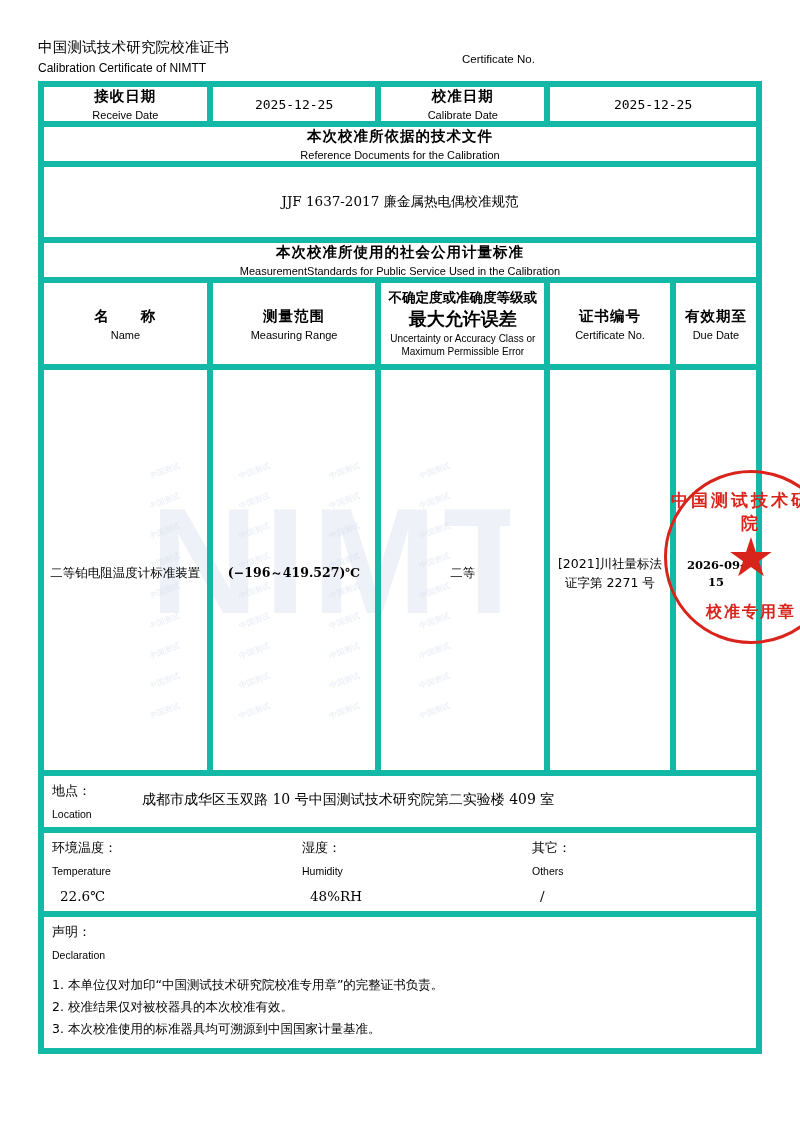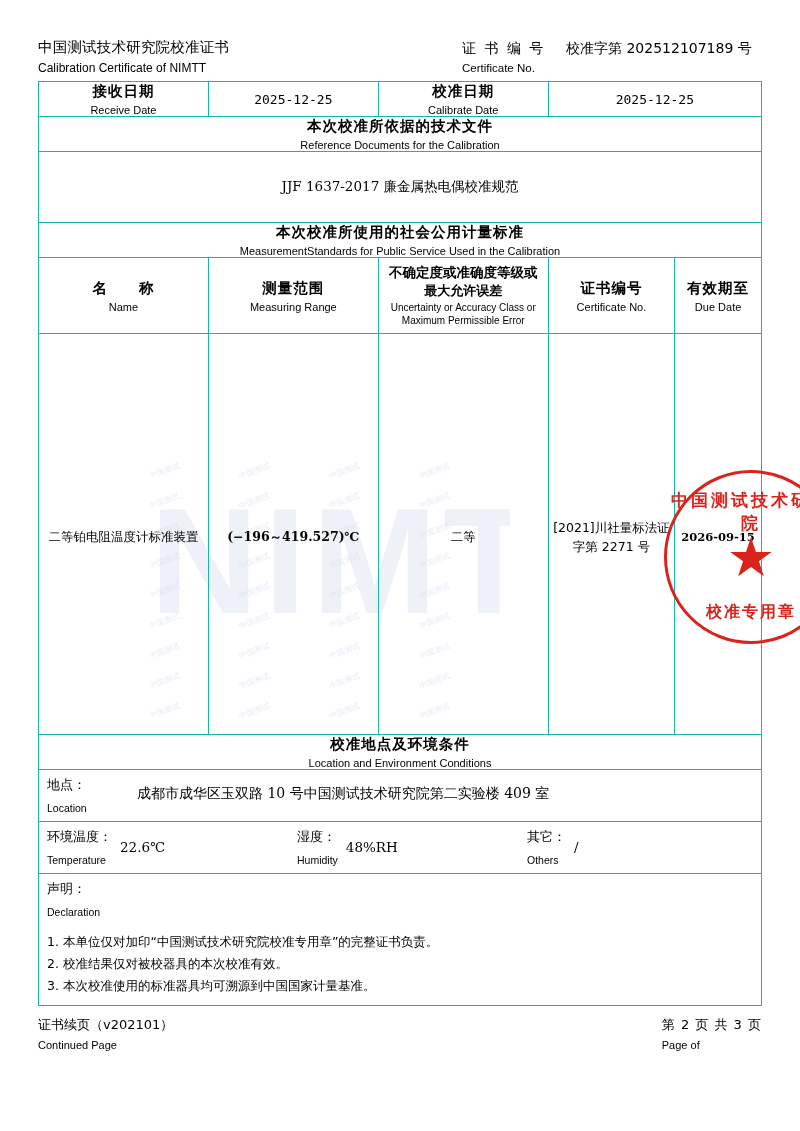--- a/index.html
+++ b/index.html
@@ -59,21 +59,21 @@
   .hr-row .lbl { width: 104px; }
   .hr-row .val { white-space: nowrap; }
 
   
   table.cert {
     width: 100%;
     border-collapse: collapse;
     table-layout: fixed;
   }
   table.cert td {
-    border: 1px solid #14b8a6;
+    border: 6px solid #14b8a6;
     padding: 0;
     vertical-align: middle;
     position: relative;
     background: transparent;
   }
   .cell-c { text-align: center; }
   .cn-b {
     font-family: "DejaVu Sans", sans-serif;
     font-weight: bold;
     font-size: 14.5px;
@@ -132,21 +132,21 @@
     font-family: "DejaVu Serif", serif;
     font-size: 14px;
     padding-top: 9px;
     padding-left: 6px;
   }
   .env-inner {
     display: flex;
     align-items: flex-start;
     padding: 6px 8px 7px 8px;
   }
-  .env-group { display: flex; align-items: flex-start; }
+  .env-group { display: flex; align-items: flex-start; flex-direction: column; }
   .env-label { flex: none; }
   .env-value {
     font-family: "DejaVu Serif", serif;
     font-size: 13.5px;
     padding-top: 11px;
     padding-left: 8px;
     white-space: nowrap;
   }
   .decl-inner { padding: 6px 8px 8px 8px; }
   .decl-list {
@@ -307,24 +307,20 @@
   </div>
 
   <div class="content-layer">
 
   <div class="header">
     <div class="header-block">
       <div class="cn">中国测试技术研究院校准证书</div>
       <div class="en">Calibration Certificate of NIMTT</div>
     </div>
     <div class="header-right">
-      <div class="cn hr-row">
-        <span class="lbl label">证 书 编 号</span>
-        <span class="val">校准字第 202512107189 号</span>
-      </div>
       <div class="en hr-row">
         <span class="lbl">Certificate No.</span>
       </div>
     </div>
   </div>
 
   <table class="cert">
     <colgroup>
       <col style="width:23.5%">
       <col style="width:23.5%">
@@ -375,21 +371,21 @@
       <td class="cell-c" style="padding:8px 16px">
         <div class="cn-b">名　　称</div>
         <div class="en-s">Name</div>
       </td>
       <td class="cell-c" style="padding:8px 4px">
         <div class="cn-b">测量范围</div>
         <div class="en-s">Measuring Range</div>
       </td>
       <td class="cell-c" style="padding:6px 3px">
         <div class="cn-b" style="font-size:13.5px;letter-spacing:0">不确定度或准确度等级或</div>
-        <div class="cn-b" style="font-size:13px;letter-spacing:0">最大允许误差</div>
+        <div class="cn-b" style="font-size:18px;letter-spacing:0">最大允许误差</div>
         <div class="en-xs" style="margin-top:2px">Uncertainty or Accuracy Class or</div>
         <div class="en-xs">Maximum Permissible Error</div>
       </td>
       <td class="cell-c" style="padding:8px 4px">
         <div class="cn-b">证书编号</div>
         <div class="en-s">Certificate No.</div>
       </td>
       <td class="cell-c" style="padding:8px 2px">
         <div class="cn-b">有效期至</div>
         <div class="en-s">Due Date</div>
@@ -407,26 +403,20 @@
         <div class="std-cell">二等</div>
       </td>
       <td class="body-blank">
         <div class="std-cell">[2021]川社量标法证字第 2271 号</div>
       </td>
       <td class="body-blank">
         <div class="std-cell mono" style="font-size:11.5px">2026-09-15</div>
       </td>
     </tr>
 
-    <tr>
-      <td class="cell-c pad8" colspan="5">
-        <div class="cn-b">校准地点及环境条件</div>
-        <div class="en-s">Location and Environment Conditions</div>
-      </td>
-    </tr>
 
     <tr>
       <td colspan="5">
         <div class="loc-inner">
           <div class="loc-label">
             <div class="lbl-cn">地点：</div>
             <div class="lbl-en">Location</div>
           </div>
           <div class="loc-value">成都市成华区玉双路 10 号中国测试技术研究院第二实验楼 409 室</div>
         </div>
@@ -470,25 +460,15 @@
             <div>1. 本单位仅对加印“中国测试技术研究院校准专用章”的完整证书负责。</div>
             <div>2. 校准结果仅对被校器具的本次校准有效。</div>
             <div>3. 本次校准使用的标准器具均可溯源到中国国家计量基准。</div>
           </div>
         </div>
       </td>
     </tr>
   </tbody>
       </table>
 
-  <div class="footer">
-    <div class="footer-left">
-      <div class="cn">证书续页（v202101）</div>
-      <div class="en">Continued Page</div>
-    </div>
-    <div class="footer-right">
-      <div class="cn">第 2 页 共 3 页</div>
-      <div class="en">Page of</div>
-    </div>
-  </div>
 
   </div>
 </div>
 
 </body></html>

